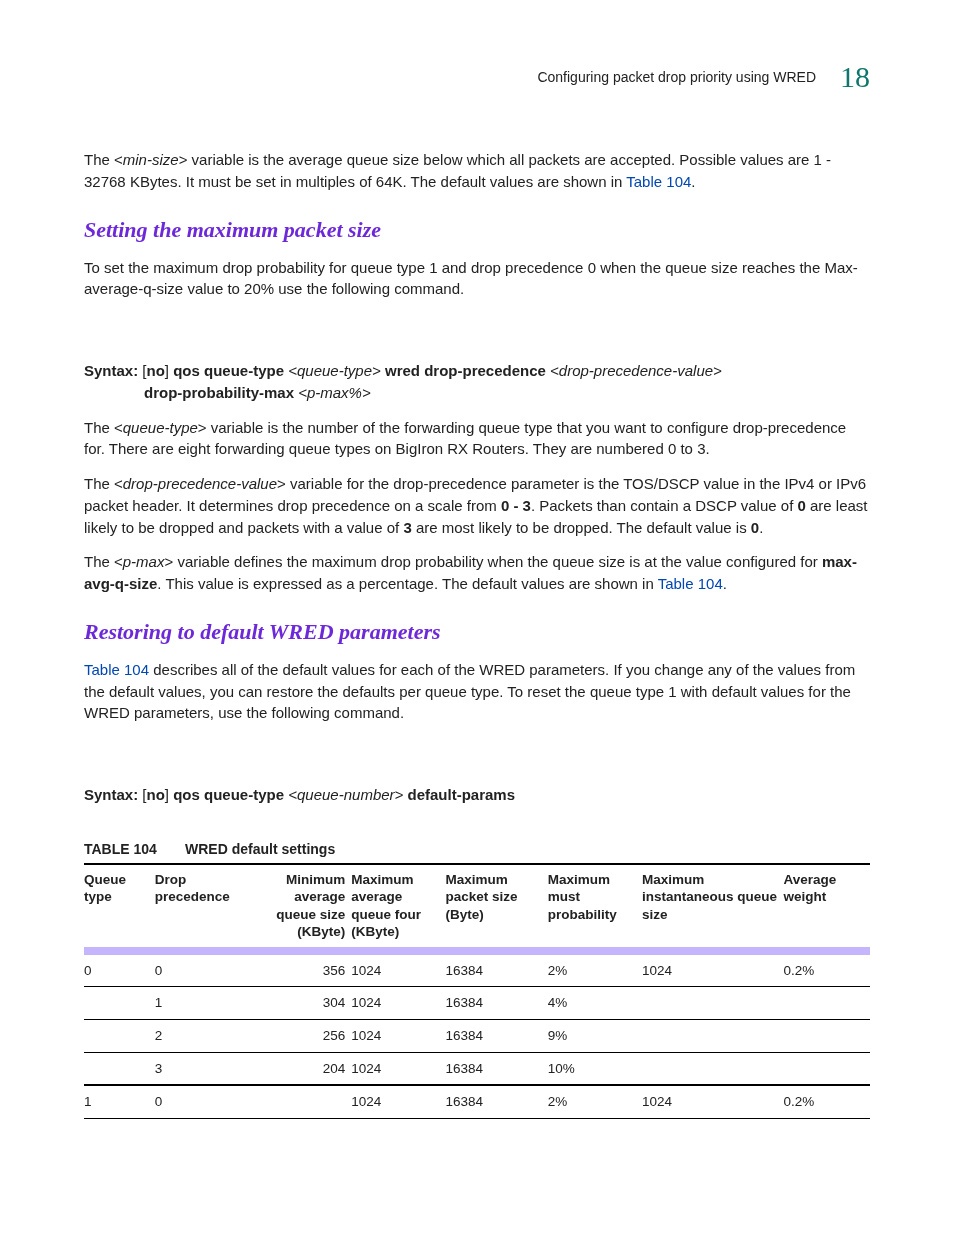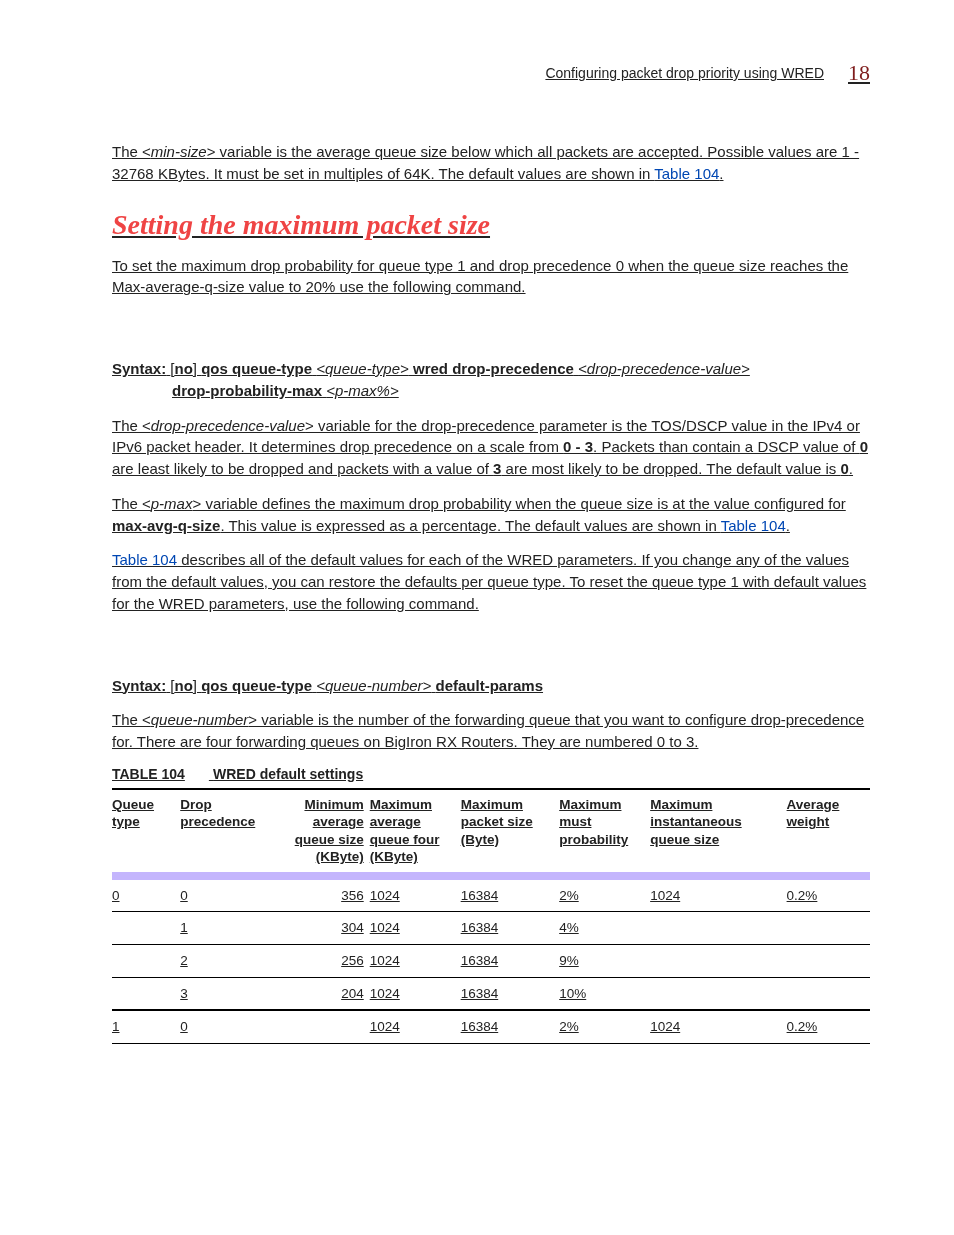--- a/index.html
+++ b/index.html
@@ -7,69 +7,68 @@
     padding: 0;
     font-family: Arial, Helvetica, sans-serif;
     font-size: 15px;
     color: #222;
     background: #fff;
   }
   .page {
     width: 954px;
     height: 1235px;
     box-sizing: border-box;
-    padding: 60px 84px 60px 112px;
+    padding: 60px 84px 60px 84px;
     position: relative;
-    text-decoration: underline;
   }
   .header {
     display: flex;
     justify-content: flex-end;
     align-items: center;
     margin-bottom: 55px;
   }
   .header-text {
     font-size: 14px;
     color: #222;
     margin-right: 24px;
   }
   .header-num {
     font-family: Georgia, 'Times New Roman', serif;
-    font-size: 22px;
+    font-size: 30px;
     font-weight: normal;
-    color: #7f1d1d;
+    color: #0f766e;
   }
   p {
     margin: 13px 0 12px 0;
     line-height: 1.45;
     color: #222;
   }
   .link {
     color: #0047b3;
   }
   .heading {
     font-family: Georgia, 'Times New Roman', serif;
     font-style: italic;
     font-weight: bold;
-    font-size: 28px;
+    font-size: 22px;
     margin: 24px 0 14px 0;
-    color: #ef4444;
+    color: #6d28d9;
   }
   .syntax-block {
     margin: 60px 0 12px 0;
     line-height: 1.45;
   }
   .syntax-block .indent {
     display: block;
     padding-left: 60px;
   }
   .b { font-weight: bold; }
   .i { font-style: italic; }
   .table-title {
-    margin-top: 12px;
+    margin-top: 34px;
     margin-bottom: 6px;
   }
   .table-title .tlabel {
     font-weight: bold;
     font-size: 14px;
     margin-right: 24px;
   }
   .table-title .tdesc {
     font-weight: bold;
     font-size: 14px;
@@ -133,45 +132,46 @@
     <span class="b">qos queue-type</span>
     <span> </span><span class="i">&lt;queue-type&gt;</span>
     <span> </span><span class="b">wred drop-precedence</span>
     <span> </span><span class="i">&lt;drop-precedence-value&gt;</span>
     <span class="indent">
       <span class="b">drop-probability-max</span>
       <span> </span><span class="i">&lt;p-max%&gt;</span>
     </span>
   </div>
 
+  <p>
+    <span>The &lt;</span><span class="i">queue-type</span><span>&gt; variable is the number of the forwarding queue type that you want to configure drop-precedence for. There are eight forwarding queue types on BigIron RX Routers. They are numbered 0 to 3.</span>
+  </p>
 
   <p>
     <span>The &lt;</span><span class="i">drop-precedence-value</span><span>&gt; variable for the drop-precedence parameter is the TOS/DSCP value in the IPv4 or IPv6 packet header. It determines drop precedence on a scale from </span><span class="b">0 - 3</span><span>. Packets than contain a DSCP value of </span><span class="b">0</span><span> are least likely to be dropped and packets with a value of </span><span class="b">3</span><span> are most likely to be dropped. The default value is </span><span class="b">0</span><span>.</span>
   </p>
 
   <p>
     <span>The &lt;</span><span class="i">p-max</span><span>&gt; variable defines the maximum drop probability when the queue size is at the value configured for </span><span class="b">max-avg-q-size</span><span>. This value is expressed as a percentage. The default values are shown in </span><span class="link">Table 104</span><span>.</span>
   </p>
 
+  <div class="heading">Restoring to default WRED parameters</div>
 
   <p>
     <span class="link">Table 104</span><span> describes all of the default values for each of the WRED parameters. If you change any of the values from the default values, you can restore the defaults per queue type. To reset the queue type 1 with default values for the WRED parameters, use the following command.</span>
   </p>
 
   <div class="syntax-block">
     <span class="b">Syntax:</span>
     <span> [</span><span class="b">no</span><span>] </span>
     <span class="b">qos queue-type</span>
     <span> </span><span class="i">&lt;queue-number&gt;</span>
     <span> </span><span class="b">default-params</span>
   </div>
 
-  <p>
-    <span>The &lt;</span><span class="i">queue-number</span><span>&gt; variable is the number of the forwarding queue that you want to configure drop-precedence for. There are four forwarding queues on BigIron RX Routers. They are numbered 0 to 3.</span>
-  </p>
 
   <div class="table-title">
     <span class="tlabel">TABLE 104</span>
     <span class="tdesc">WRED default settings</span>
   </div>
 
   <table>
     <thead>
       <tr id="thead-row">
           <th>Queue type</th>

